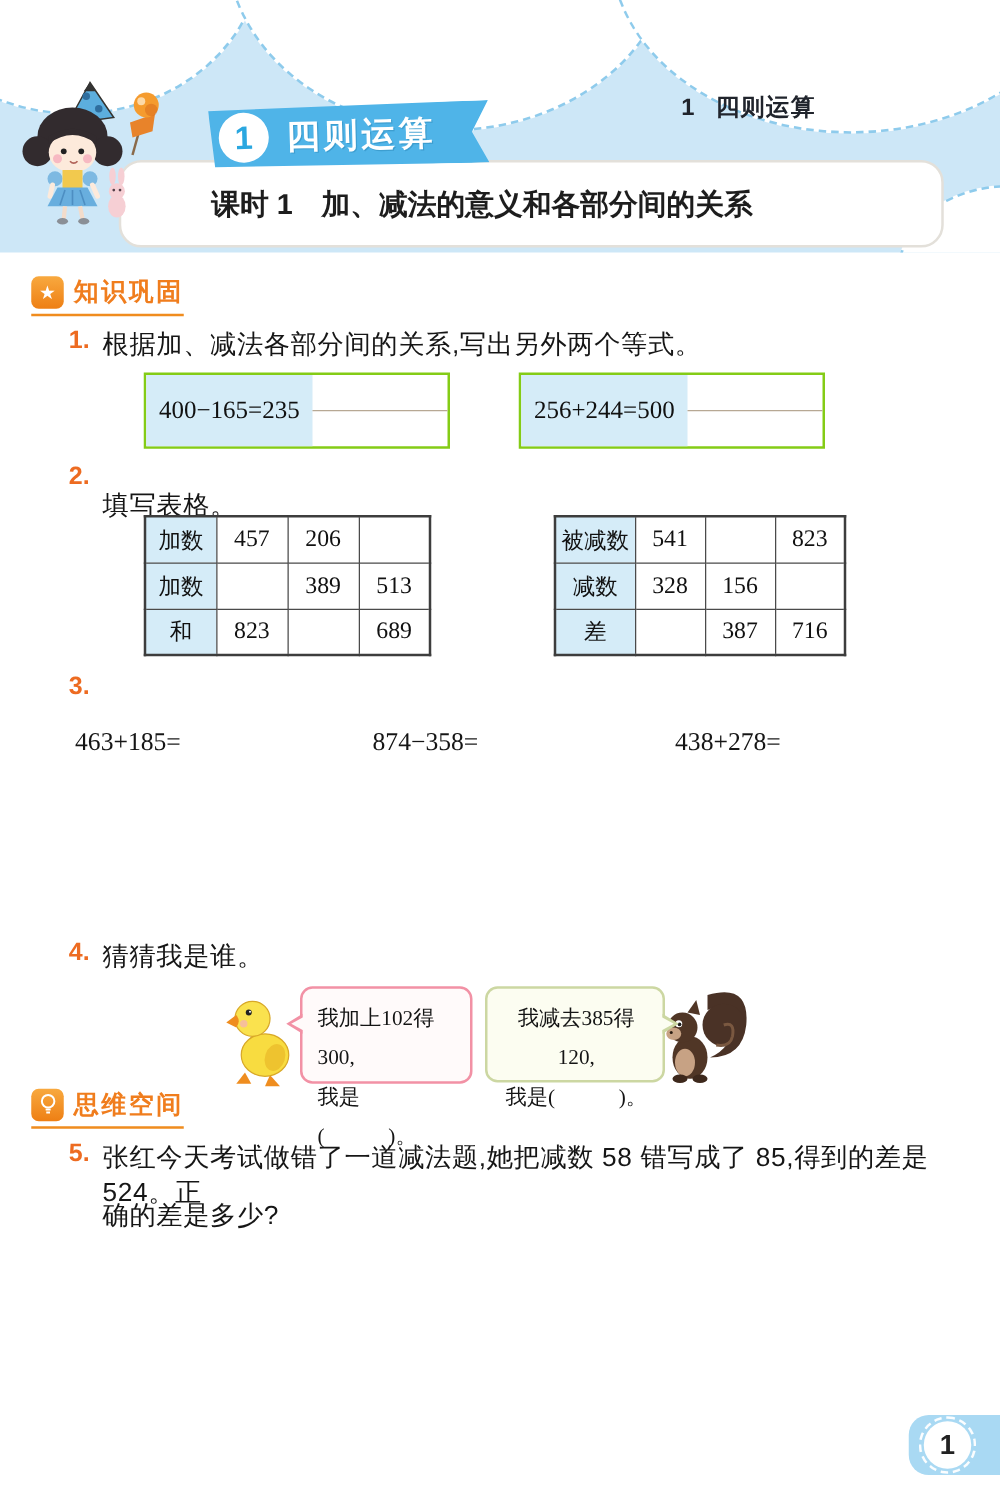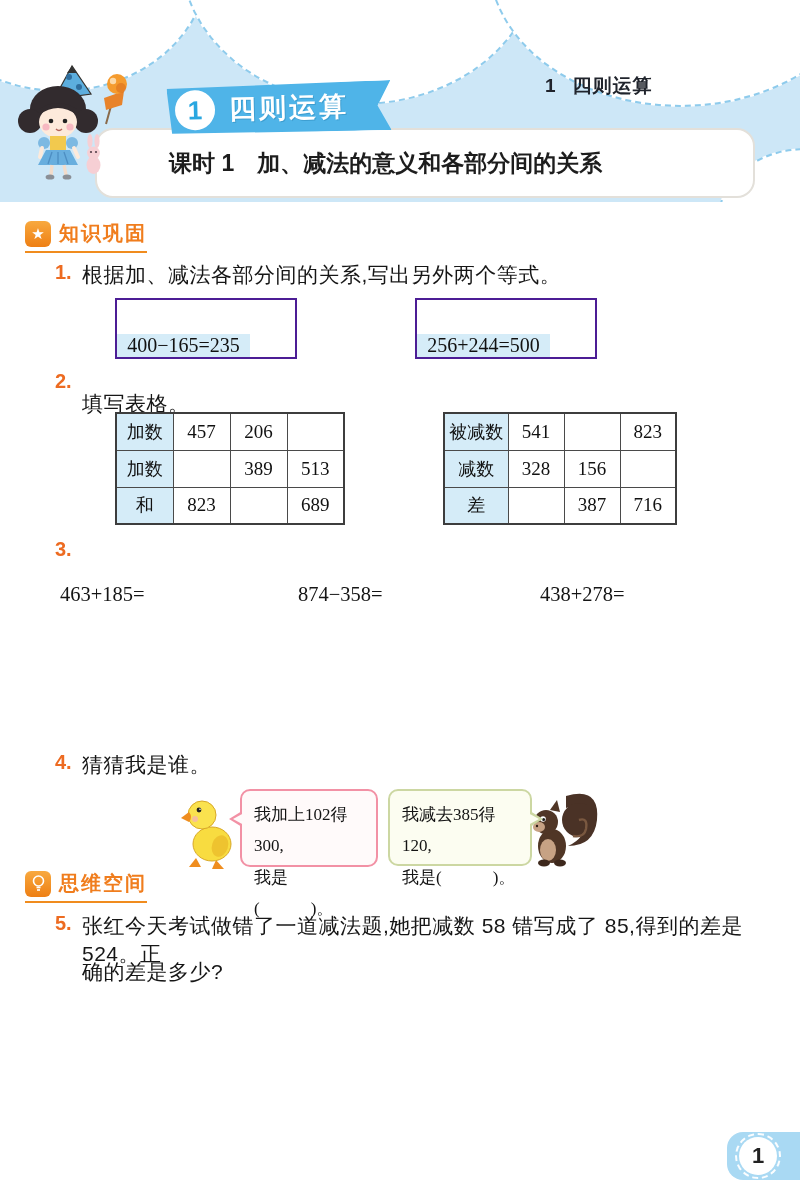--- a/index.html
+++ b/index.html
@@ -44,22 +44,22 @@
     background:linear-gradient(180deg,#f8a93f,#ee7f14);
     display:flex; align-items:center; justify-content:center; color:#fff; font-size:15px; }
   .badge-label { color:#f07d1d; font-size:20px; font-weight:bold; letter-spacing:2px; }
   .badge.knowledge { left:25px; top:220px; }
   .badge.thinking  { left:25px; top:870px;justify-content:flex-end; }
   
   .q-num { position:absolute; left:55px; font-size:20px; font-weight:bold; color:#ed6b21; }
   .q-text { position:absolute; left:82px; font-size:21px; font-weight:normal; color:#161616;
     letter-spacing:0.5px; }
   
-  .eq-box { position:absolute; top:298px; width:182px; height:61px;
-    border:2px solid #4c1d95; display:flex; background:#fff;align-items:flex-end; }
+  .eq-box { position:absolute; top:298px; width:245px; height:61px;
+    border:2px solid #84cc16; display:flex; background:#fff; }
   .eq-box .blue { width:133px; background:#d5ecf8; display:flex; align-items:center;
     justify-content:center; font-family:"Liberation Serif","DejaVu Serif",serif;
     font-size:20px; color:#111; }
   .eq-box .lines { flex:1;
     background:linear-gradient(#b7a894,#b7a894) center / 100% 1px no-repeat; }
   
   table.fill { position:absolute; top:412px; border-collapse:collapse;
     font-family:"Liberation Serif","DejaVu Serif",serif; font-size:19px; color:#111; }
   table.fill td { border:1.5px solid #4a4a4a; height:37px; text-align:center; padding:0 2px;margin-top:22px; }
   table.fill { border:2px solid #3d3d3d; }
@@ -70,21 +70,21 @@
   
   .expr { position:absolute; top:583px; font-family:"Liberation Serif","DejaVu Serif",serif;
     font-size:20.5px; color:#151515; }
   
   .bubble { position:absolute; border-radius:10px; padding:8px 10px 6px 12px;
     font-family:"Liberation Serif","DejaVu Serif",serif; font-size:17px; line-height:1.85;
     color:#141414; z-index:2; }
   .bubble.pink { left:240px; top:789px; width:138px; height:78px;
     background:#fffafa; border:2px solid #f291a5; }
   .bubble.green { left:388px; top:789px; width:144px; height:77px;
-    background:#fcfdf1; border:2px solid #ccd7a2; }
+    background:#fcfdf1; border:2px solid #ccd7a2;text-align:center; }
   .bubble.pink::before { content:""; position:absolute; left:-13px; top:20px;
     border-top:8px solid transparent; border-bottom:8px solid transparent;
     border-right:13px solid #f291a5; }
   .bubble.pink::after { content:""; position:absolute; left:-9px; top:22px;
     border-top:6px solid transparent; border-bottom:6px solid transparent;
     border-right:11px solid #fffafa; }
   .bubble.green::before { content:""; position:absolute; right:-13px; top:20px;
     border-top:8px solid transparent; border-bottom:8px solid transparent;
     border-left:13px solid #ccd7a2; }
   .bubble.green::after { content:""; position:absolute; right:-9px; top:22px;

